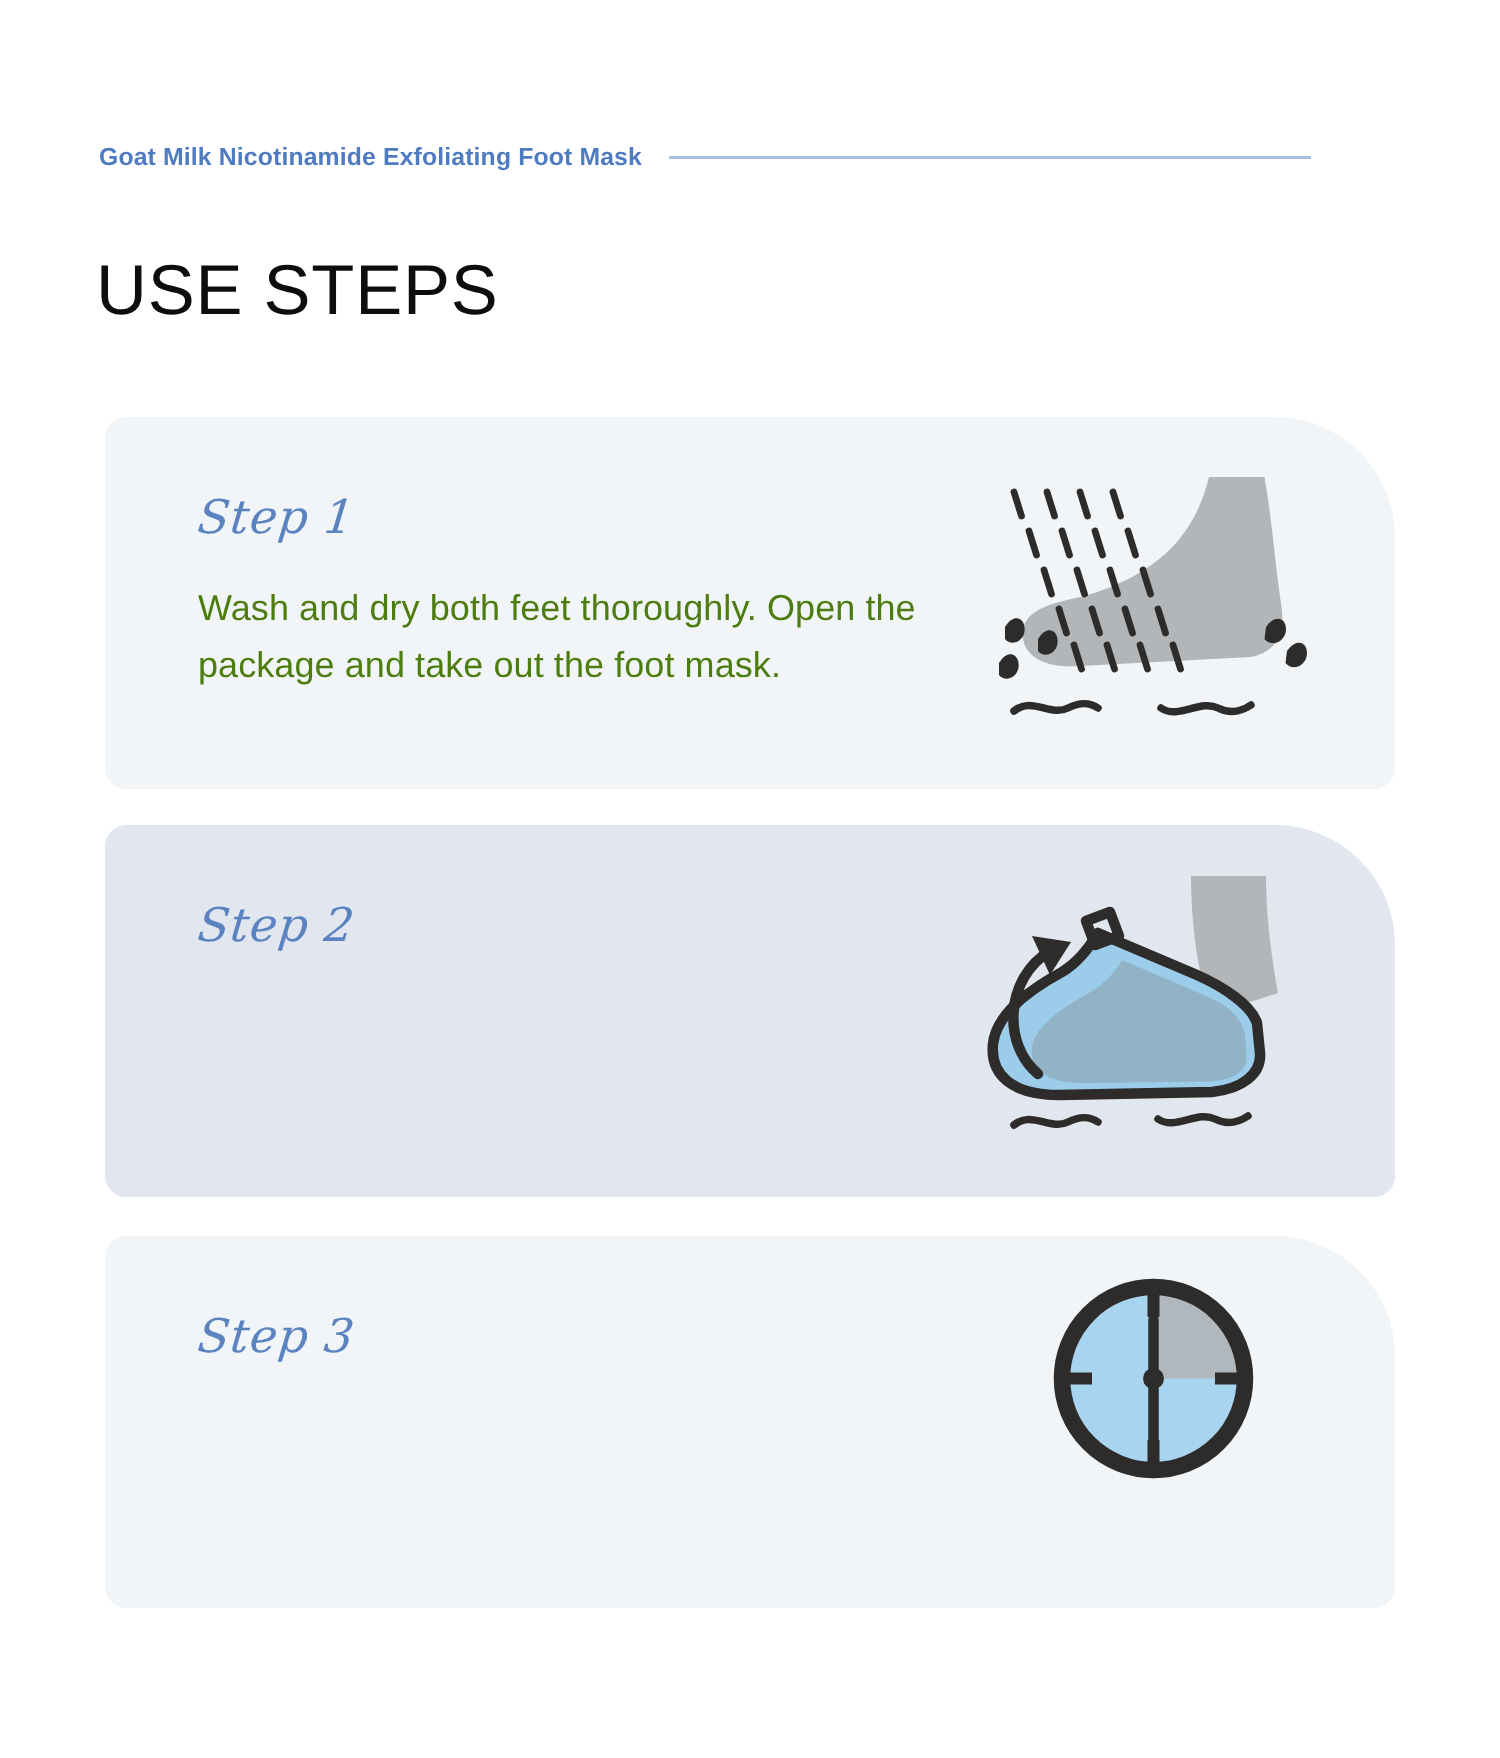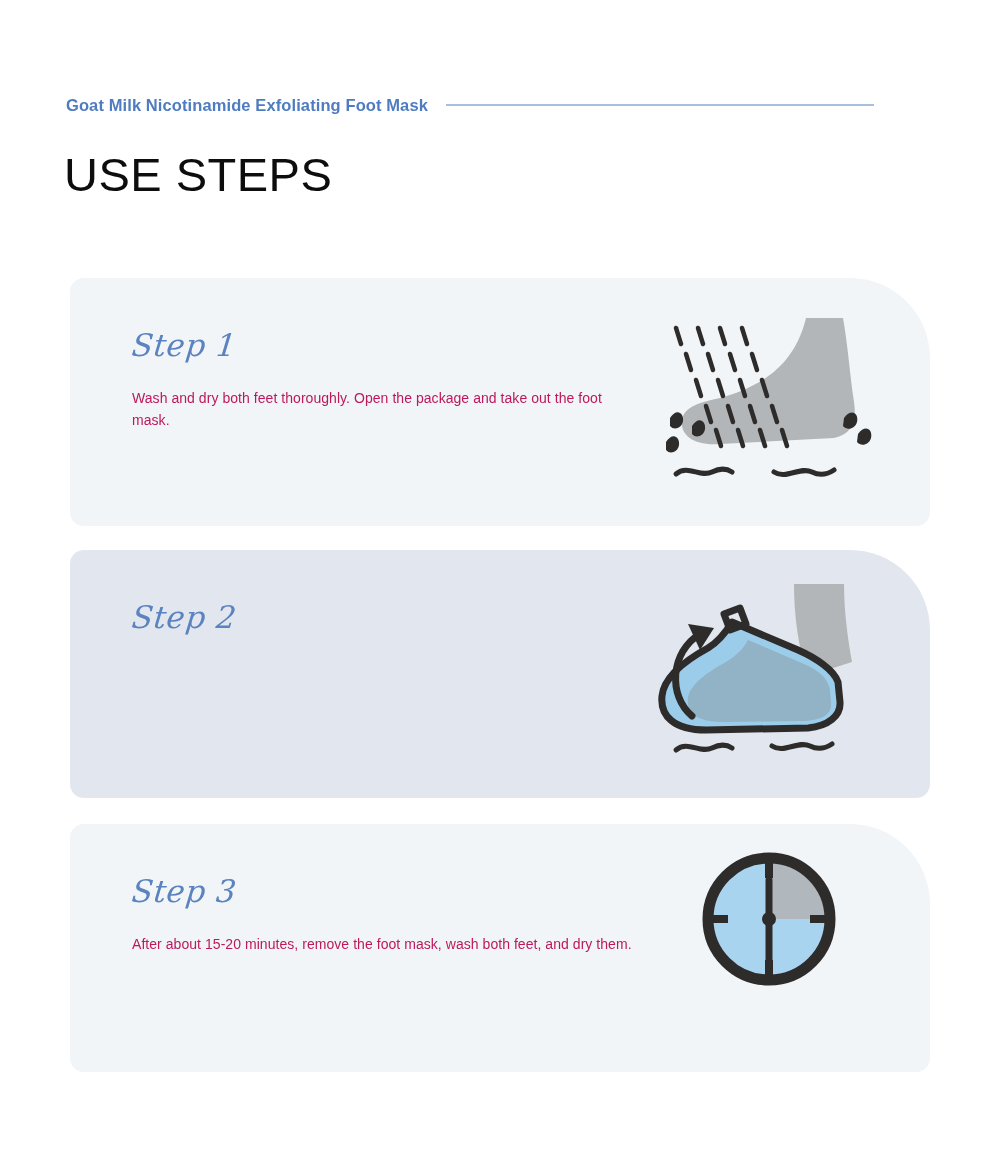--- a/index.html
+++ b/index.html
@@ -36,21 +36,21 @@
   .header-rule {
     margin-left: 18px;
     flex: 0 0 428px;
     height: 2px;
     background: #a8bfdd;
   }
 
   .page-title {
     position: absolute;
     left: 64px;
-    top: 151px;
+    top: 169px;
     font-size: 47px;
     font-weight: 400;
     color: #0d0d0d;
     letter-spacing: 0.5px;
     line-height: 1;
   }
 
   
   .card {
     position: absolute;
@@ -89,23 +89,23 @@
     font-size: 31px;
     font-weight: 400;
     color: #5b83c0;
     letter-spacing: 0.5px;
     transform: skewX(-6deg);
     transform-origin: left center;
     line-height: 1;
     margin-bottom: 26px;
   }
   .step-desc {
-    font-size: 14px;
+    font-size: 24px;
     line-height: 1.58;
-    color: #be185d;
+    color: #4d7c0f;
     letter-spacing: 0.05px;
   }
 
   
   .illus {
     position: absolute;
     right: 52px;
     top: 28px;
   }
   .illus svg { display: block; }
@@ -208,21 +208,20 @@
         <path d="M28 172 c12 -10 24 4 36 -2 c8 -4 14 -4 20 0"></path>
         <path d="M124 168 c12 8 26 -6 38 0 c8 4 16 2 22 -2"></path>
       </g>
     </svg>
   </div>
 </div>
 
 <div class="card card-3">
   <div class="card-text">
     <div class="step-label">Step 3</div>
-    <div class="step-desc">After about 15-20 minutes, remove the foot mask, wash both feet, and dry them.</div>
   </div>
   <div class="illus" style="right:86px; top:20px;">
     <svg width="150" height="150" viewBox="0 0 150 150">
       <circle cx="75" cy="75" r="61" fill="#a9d4ef"></circle>
 
       <path d="M75 75 L75 14 A61 61 0 0 1 136 75 Z" fill="#b0b8bd"></path>
 
       <circle cx="75" cy="75" r="61" fill="none" stroke="#2e2b2b" stroke-width="11"></circle>
 
       <g stroke="#2e2b2b" stroke-width="8" stroke-linecap="butt">

